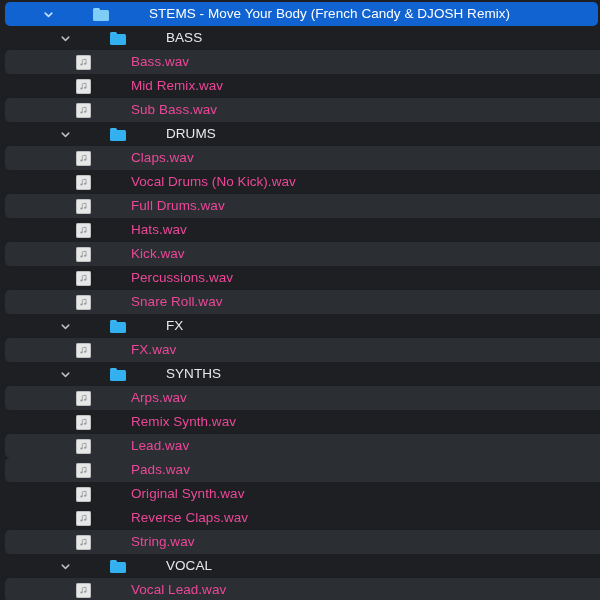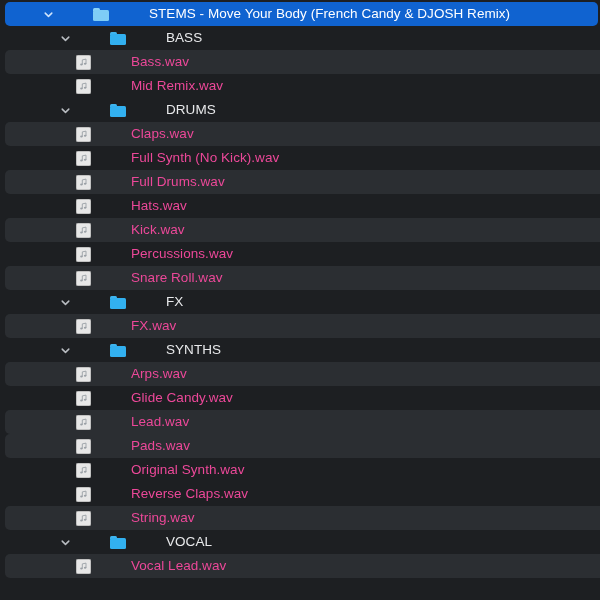--- a/index.html
+++ b/index.html
@@ -146,20 +146,31 @@
       <div class="ind2" style="flex: 0 0 auto; width: 0px;"></div>
       <span class="file-ico">
         <svg width="9" height="9" viewBox="0 0 9 9">
           <path d="M3.3 6.4 V1.9 L7 1.1 V5.6" fill="none" stroke="#9aa0a6" stroke-width="0.9" stroke-linecap="round"></path>
           <ellipse cx="2.4" cy="6.5" rx="1.25" ry="1" fill="#9aa0a6"></ellipse>
           <ellipse cx="6.1" cy="5.7" rx="1.25" ry="1" fill="#9aa0a6"></ellipse>
         </svg>
       </span>
       <span class="label">Mid Remix.wav</span>
     </div>
+    <div class="row alt filerow">
+      <div class="ind2" style="flex: 0 0 auto; width: 0px;"></div>
+      <span class="file-ico">
+        <svg width="9" height="9" viewBox="0 0 9 9">
+          <path d="M3.3 6.4 V1.9 L7 1.1 V5.6" fill="none" stroke="#9aa0a6" stroke-width="0.9" stroke-linecap="round"></path>
+          <ellipse cx="2.4" cy="6.5" rx="1.25" ry="1" fill="#9aa0a6"></ellipse>
+          <ellipse cx="6.1" cy="5.7" rx="1.25" ry="1" fill="#9aa0a6"></ellipse>
+        </svg>
+      </span>
+      <span class="label">Sub Bass.wav</span>
+    </div>
     <div class="row">
       <div class="ind1" style="flex: 0 0 auto; width: 0px;"></div>
       <span class="chev">
         <svg width="13" height="13" viewBox="0 0 13 13">
           <path d="M3.2 5.1 L6.5 8.4 L9.8 5.1" fill="none" stroke="#b9bdc2" stroke-width="1.5" stroke-linecap="round" stroke-linejoin="round"></path>
         </svg>
       </span>
       <span class="folder-ico">
         <span class="tab"></span>
         <span class="body"></span>
@@ -179,21 +190,21 @@
     </div>
     <div class="row filerow">
       <div class="ind2" style="flex: 0 0 auto; width: 0px;"></div>
       <span class="file-ico">
         <svg width="9" height="9" viewBox="0 0 9 9">
           <path d="M3.3 6.4 V1.9 L7 1.1 V5.6" fill="none" stroke="#9aa0a6" stroke-width="0.9" stroke-linecap="round"></path>
           <ellipse cx="2.4" cy="6.5" rx="1.25" ry="1" fill="#9aa0a6"></ellipse>
           <ellipse cx="6.1" cy="5.7" rx="1.25" ry="1" fill="#9aa0a6"></ellipse>
         </svg>
       </span>
-      <span class="label">Full Synth (No Kick).wav</span>
+      <span class="label">Vocal Drums (No Kick).wav</span>
     </div>
     <div class="row alt filerow">
       <div class="ind2" style="flex: 0 0 auto; width: 0px;"></div>
       <span class="file-ico">
         <svg width="9" height="9" viewBox="0 0 9 9">
           <path d="M3.3 6.4 V1.9 L7 1.1 V5.6" fill="none" stroke="#9aa0a6" stroke-width="0.9" stroke-linecap="round"></path>
           <ellipse cx="2.4" cy="6.5" rx="1.25" ry="1" fill="#9aa0a6"></ellipse>
           <ellipse cx="6.1" cy="5.7" rx="1.25" ry="1" fill="#9aa0a6"></ellipse>
         </svg>
       </span>
@@ -293,21 +304,21 @@
     </div>
     <div class="row filerow">
       <div class="ind2" style="flex: 0 0 auto; width: 0px;"></div>
       <span class="file-ico">
         <svg width="9" height="9" viewBox="0 0 9 9">
           <path d="M3.3 6.4 V1.9 L7 1.1 V5.6" fill="none" stroke="#9aa0a6" stroke-width="0.9" stroke-linecap="round"></path>
           <ellipse cx="2.4" cy="6.5" rx="1.25" ry="1" fill="#9aa0a6"></ellipse>
           <ellipse cx="6.1" cy="5.7" rx="1.25" ry="1" fill="#9aa0a6"></ellipse>
         </svg>
       </span>
-      <span class="label">Glide Candy.wav</span>
+      <span class="label">Remix Synth.wav</span>
     </div>
     <div class="row alt filerow">
       <div class="ind2" style="flex: 0 0 auto; width: 0px;"></div>
       <span class="file-ico">
         <svg width="9" height="9" viewBox="0 0 9 9">
           <path d="M3.3 6.4 V1.9 L7 1.1 V5.6" fill="none" stroke="#9aa0a6" stroke-width="0.9" stroke-linecap="round"></path>
           <ellipse cx="2.4" cy="6.5" rx="1.25" ry="1" fill="#9aa0a6"></ellipse>
           <ellipse cx="6.1" cy="5.7" rx="1.25" ry="1" fill="#9aa0a6"></ellipse>
         </svg>
       </span>

